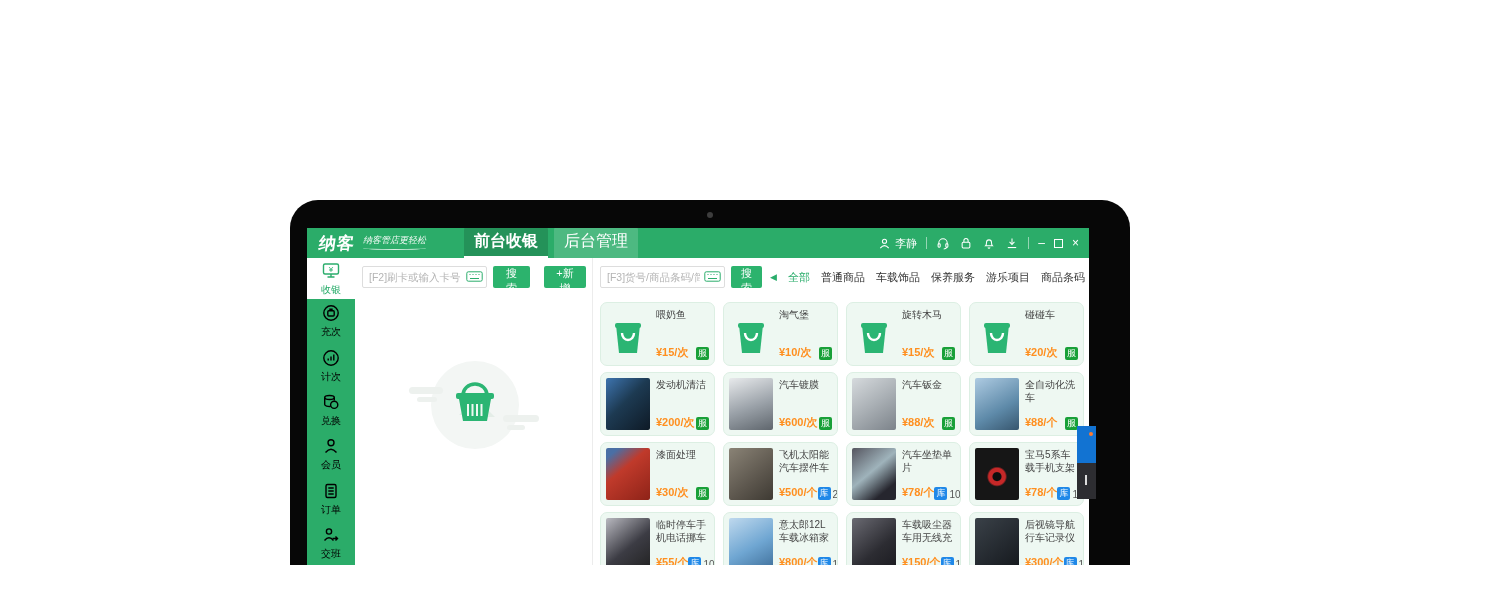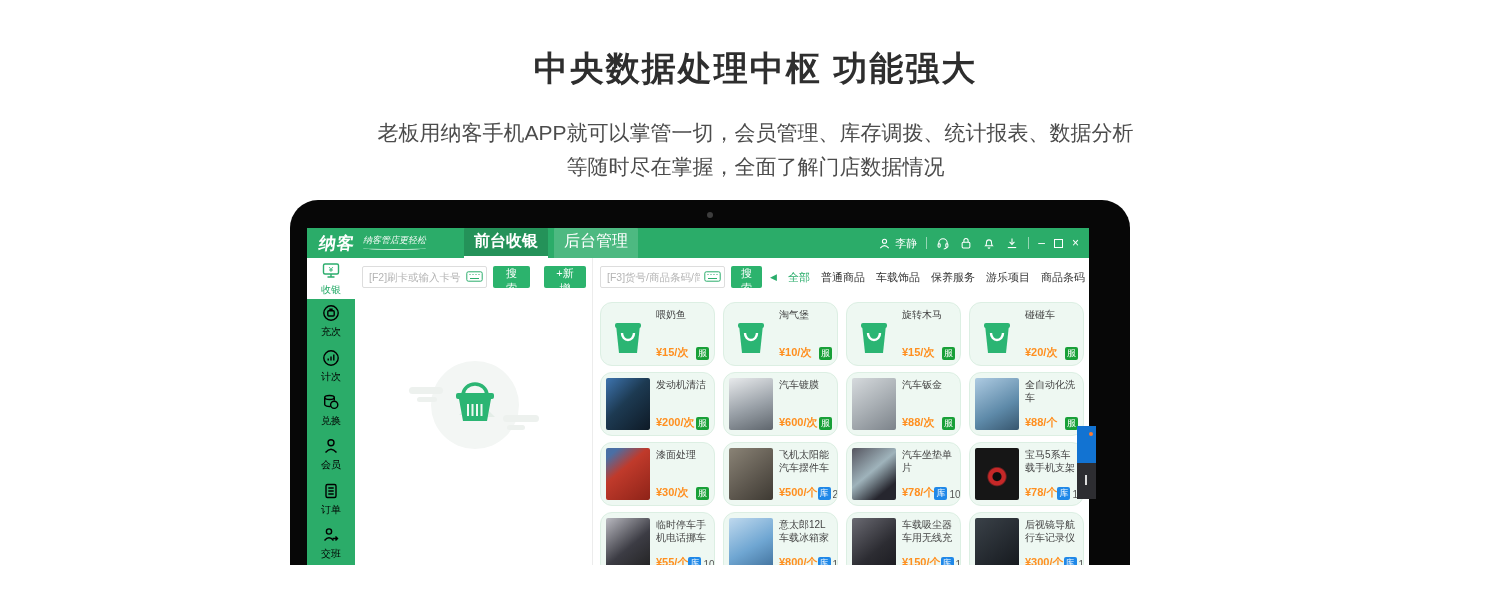--- a/index.html
+++ b/index.html
@@ -72,21 +72,21 @@
   .empty svg { position:absolute; left:38px; top:22px; }
 
   
   .product-panel { flex:1; display:flex; flex-direction:column; min-width:0; }
   .cat-bar { display:flex; align-items:center; gap:11px; margin-left:8px; font-size:11px; color:#333; flex:1; }
   .arrow { color:#2bad6c; font-size:9px; cursor:pointer; }
   .cat { cursor:pointer; white-space:nowrap; }
   .cat.active { color:#2bad6c; }
 
   .grid { display:grid; grid-template-columns:repeat(4,115px); grid-auto-rows:64px; gap:6px 8px; padding:7px 0 0 7px; }
-  .card { background:#eef8f2; border:1px solid #dcefe3; border-radius:12px; padding:5px; display:flex; cursor:pointer; overflow:hidden; }
+  .card { background:#eef8f2; border:1px solid #dcefe3; border-radius:7px; padding:5px; display:flex; cursor:pointer; overflow:hidden; }
   .thumb { flex:0 0 44px; height:52px; border-radius:2px; position:relative; }
   .thumb .bagicon { display:none; position:absolute; left:4px; top:5px; }
   .thumb[data-thumb="bag"] { background:transparent; }
   .thumb[data-thumb="bag"] .bagicon { display:block; }
   .thumb[data-thumb="engine"]   { background:linear-gradient(135deg,#3a6ea5 5%,#1d3a52 45%,#0e1a26); }
   .thumb[data-thumb="coating"]  { background:linear-gradient(160deg,#e8eaec,#9aa1a8 55%,#5f666d); }
   .thumb[data-thumb="metal"]    { background:linear-gradient(145deg,#d6dadd,#aab0b5 50%,#7c838a); }
   .thumb[data-thumb="wash"]     { background:linear-gradient(150deg,#aecbe2,#5e8aa9 60%,#37566e); }
   .thumb[data-thumb="paint"]    { background:linear-gradient(140deg,#4a6fa5 12%,#c03a2b 40%,#8e2318); }
   .thumb[data-thumb="ornament"] { background:linear-gradient(140deg,#8a8376,#5c564d 60%,#3e3a33); }
@@ -112,27 +112,20 @@
   .fw-blue { height:37px; background:#1273d2; position:relative; cursor:pointer; }
   .fw-dot { position:absolute; right:3px; top:6px; width:4px; height:4px; border-radius:50%; background:#ff7a2f; }
   .fw-dark { height:36px; background:#2d2d31; position:relative; cursor:pointer; }
   .fw-bar { position:absolute; left:8px; top:12px; width:2px; height:10px; background:#ddd; }
 </style>
 </head>
 <body>
 
 <div class="page">
 
-  <div class="hero">
-    <h1>中央数据处理中枢 功能强大</h1>
-    <div class="sub">
-      <div>老板用纳客手机APP就可以掌管一切，会员管理、库存调拨、统计报表、数据分析</div>
-      <div>等随时尽在掌握，全面了解门店数据情况</div>
-    </div>
-  </div>
 
   <div class="laptop">
     <div class="camera"></div>
 
     <div class="screen">
 
       <div class="titlebar">
         <span class="brand">纳客</span>
         <span class="slogan">纳客管店更轻松</span>
         <div class="tabs">

